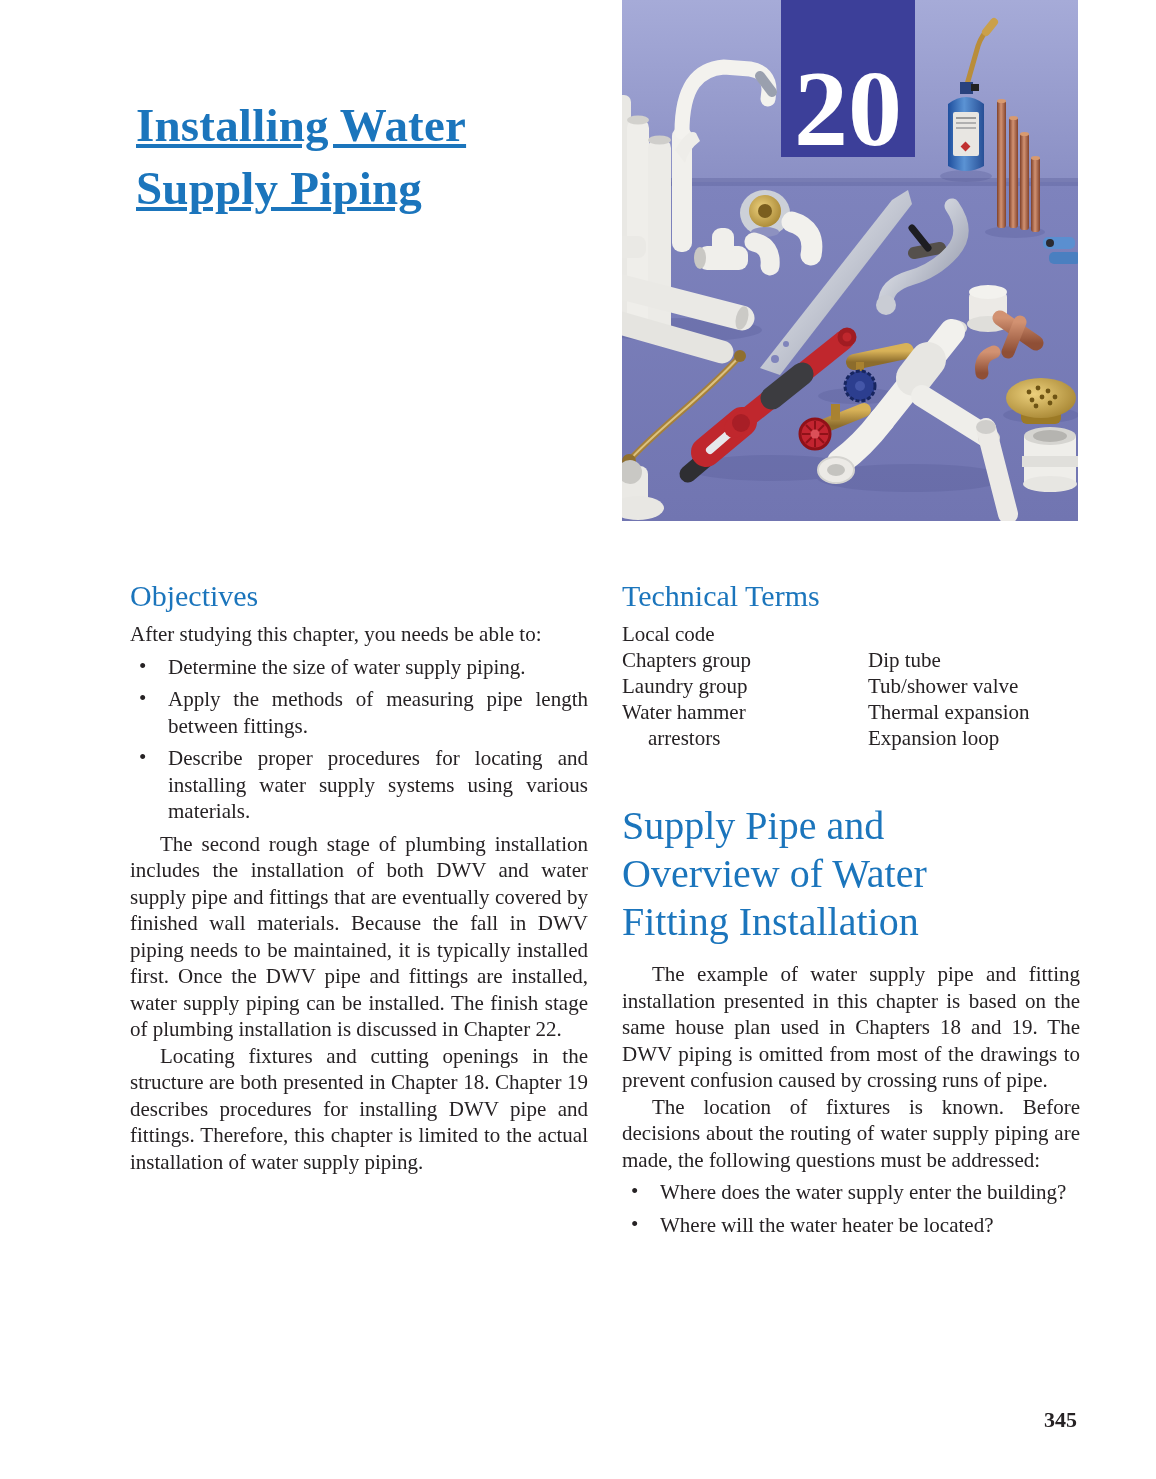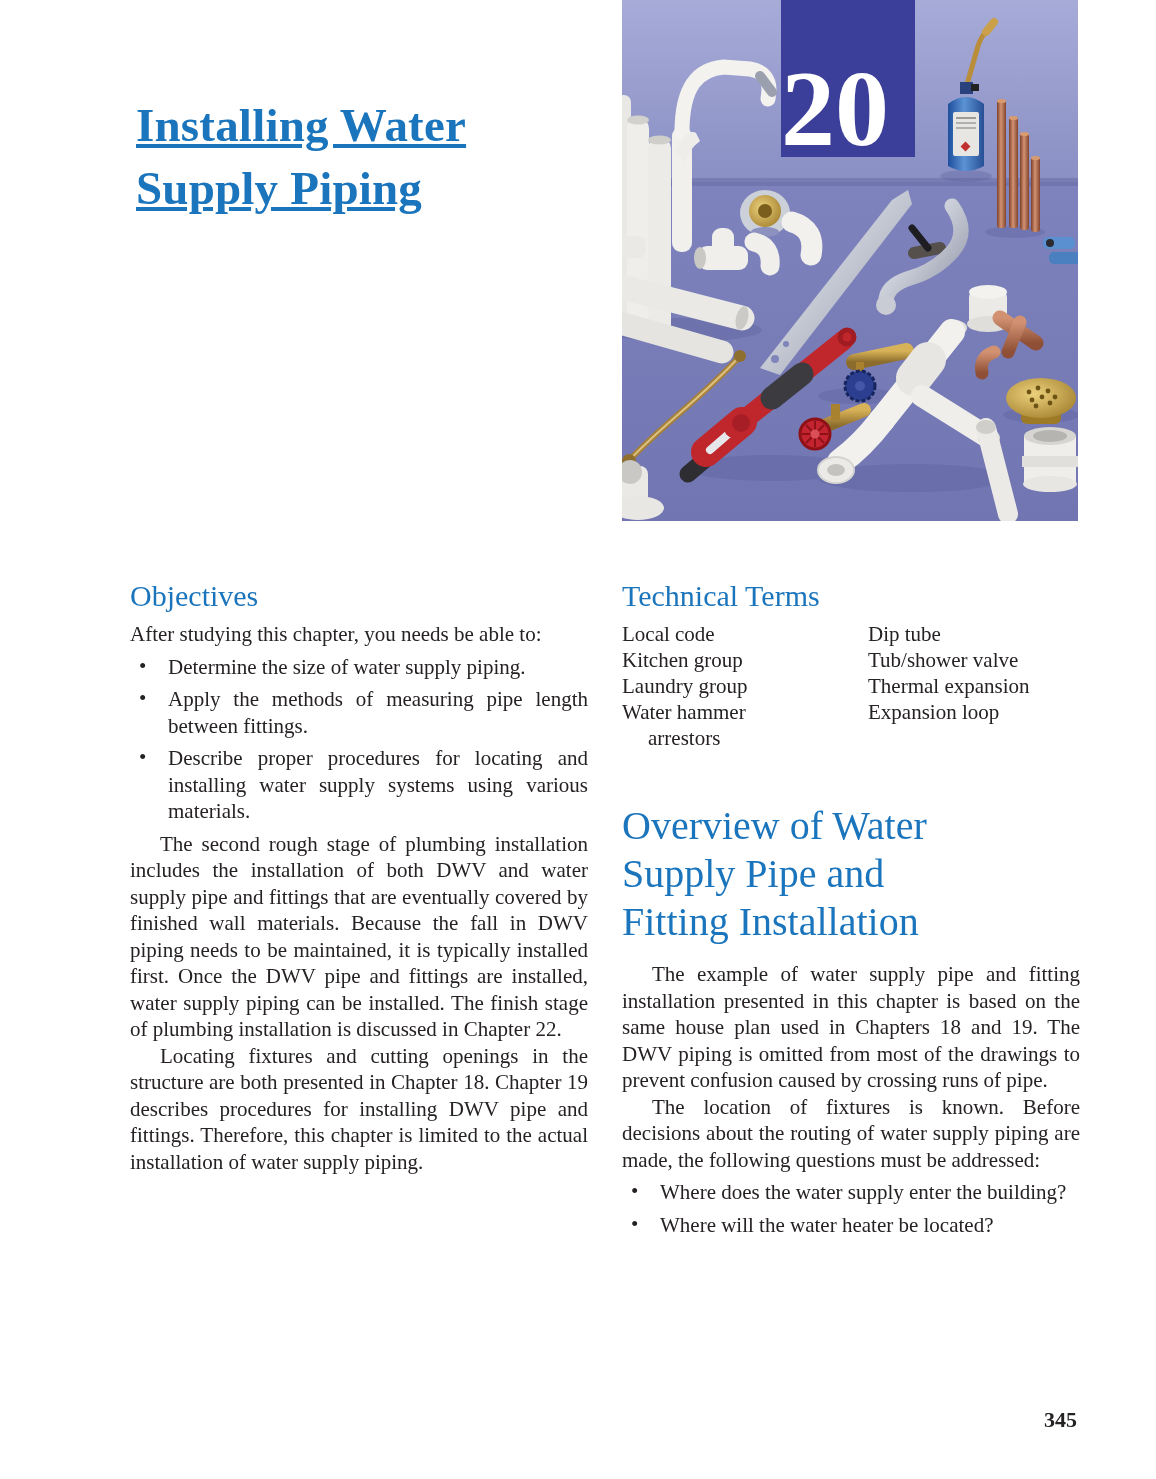--- a/index.html
+++ b/index.html
@@ -18,41 +18,41 @@
   .title-line{
     font-size:47px;font-weight:bold;line-height:63px;
     color:var(--heading-blue,#1b75bc);letter-spacing:.2px;text-decoration:underline;
   }
   
   .photo{position:absolute;left:622px;top:0;width:456px;height:521px;margin:0;overflow:hidden;}
   .photo svg{display:block;width:456px;height:521px;}
   .chapter-badge{
     position:absolute;left:159px;top:0;width:134px;height:157px;
     background:var(--chapter-box-blue,#3c3f99);
-    display:flex;align-items:flex-end;
+    display:flex;align-items:flex-end;justify-content:center;
   }
   .chapter-badge span{
     color:#ffffff;font-weight:bold;font-size:108px;line-height:1;
     transform:translateY(6px);
   }
   
   .col{position:absolute;width:458px;font-size:21px;line-height:26.5px;text-align:justify;}
   .col-left{left:130px;top:578px;}
   .col-right{left:622px;top:578px;}
   .section-heading{
     font-size:30px;line-height:36px;font-weight:normal;margin:0 0 7px 0;
     color:var(--heading-blue,#1b75bc);text-align:left;
   }
   .intro{margin:0;}
   ul.bullets{list-style:none;margin:6px 0 0 0;padding:0;}
   ul.bullets li{position:relative;padding-left:38px;margin:0 0 6px 0;}
   ul.bullets li::before{content:"\2022";position:absolute;left:9px;top:-1px;}
   .para{margin:0;text-indent:30px;}
   
-  .terms{display:flex;margin-top:3px;}
+  .terms{display:flex;margin-top:3px;align-items:flex-end;}
   .terms-col-1{width:200px;}
   .terms-col-2{width:212px;margin-left:46px;}
   .term{padding-left:26px;text-indent:-26px;line-height:26px;text-align:left;}
   
   .overview-heading{margin:51px 0 15px 0;font-weight:normal;}
   .overview-line{
     display:block;font-size:40px;line-height:48px;font-weight:normal;
     color:var(--heading-blue,#1b75bc);text-align:left;
   }
   
@@ -317,35 +317,35 @@
         <p class="para">The second rough stage of plumbing installation includes the installation of both DWV and water supply pipe and fittings that are eventually covered by finished wall materials. Because the fall in DWV piping needs to be maintained, it is typically installed first. Once the DWV pipe and fittings are installed, water supply piping can be installed. The finish stage of plumbing installation is discussed in Chapter 22.</p>
         <p class="para">Locating fixtures and cutting openings in the structure are both presented in Chapter 18. Chapter 19 describes procedures for installing DWV pipe and fittings. Therefore, this chapter is limited to the actual installation of water supply piping.</p>
       </div>
   </section>
 
   <section class="col col-right">
     <h2 class="section-heading">Technical Terms</h2>
     <div class="terms">
       <div class="terms-col terms-col-1">
           <div class="term">Local code</div>
-          <div class="term">Kitchen group</div>
+          <div class="term">Chapters group</div>
           <div class="term">Laundry group</div>
           <div class="term">Water hammer arrestors</div>
         </div>
       <div class="terms-col terms-col-2">
           <div class="term">Dip tube</div>
           <div class="term">Tub/shower valve</div>
           <div class="term">Thermal expansion</div>
           <div class="term">Expansion loop</div>
         </div>
     </div>
 
     <h1 class="overview-heading">
+        <span class="overview-line">Supply Pipe and</span>
         <span class="overview-line">Overview of Water</span>
-        <span class="overview-line">Supply Pipe and</span>
         <span class="overview-line">Fitting Installation</span>
       </h1>
 
     <div>
         <p class="para">The example of water supply pipe and fitting installation presented in this chapter is based on the same house plan used in Chapters 18 and 19. The DWV piping is omitted from most of the drawings to prevent confusion caused by crossing runs of pipe.</p>
         <p class="para">The location of fixtures is known. Before decisions about the routing of water supply piping are made, the following questions must be addressed:</p>
       </div>
 
     <ul class="bullets">
         <li class="bullet-item">Where does the water supply enter the building?</li>

